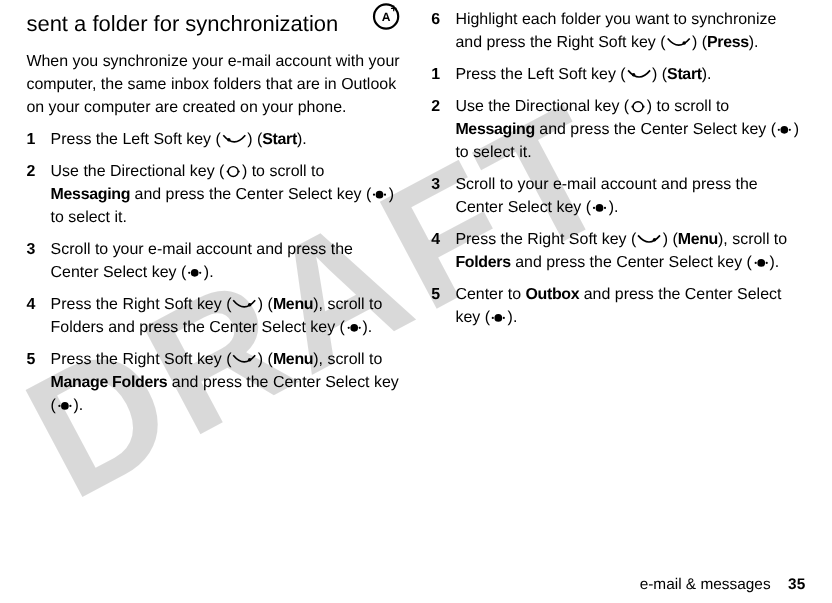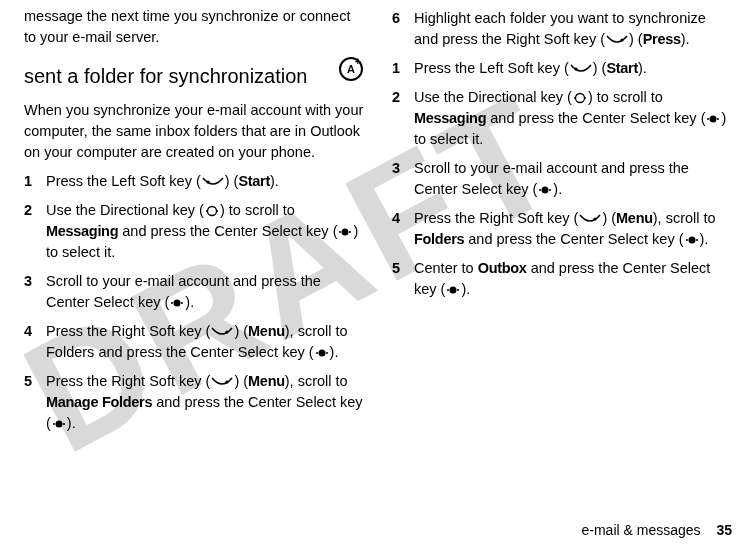--- a/index.html
+++ b/index.html
@@ -21,21 +21,20 @@
   .headrow{display:flex;align-items:flex-start;justify-content:space-between}
 </style>
 </head>
 <body>
 <div class="page">
 <div class="watermark">DRAFT</div>
 
 <div class="cols">
 
   <div class="col">
-    <p>message the next time you synchronize or connect to your e-mail server.</p>
 
     <div class="headrow">
       <h2 class="sec">sent a folder for synchronization</h2>
       <span class="ring-icon">
         <svg width="26" height="26" viewBox="0 0 26 26">
               <circle cx="13" cy="13" r="11" fill="none" stroke="#000" stroke-width="2"></circle>
               <text x="13" y="17" text-anchor="middle" font-size="11" font-family="Arial" font-weight="bold">A</text>
               <text x="20" y="9" text-anchor="middle" font-size="10" font-weight="bold">+</text>
             </svg>
       </span>

